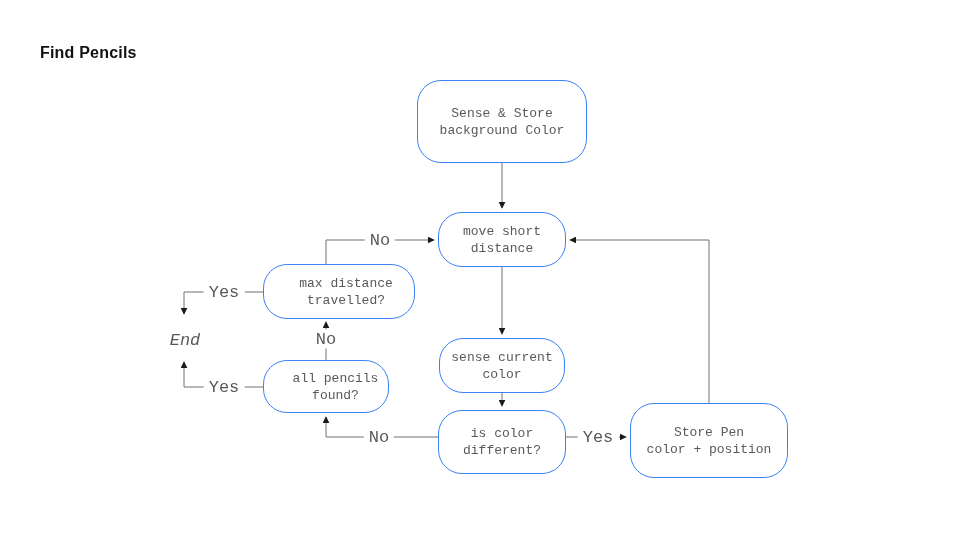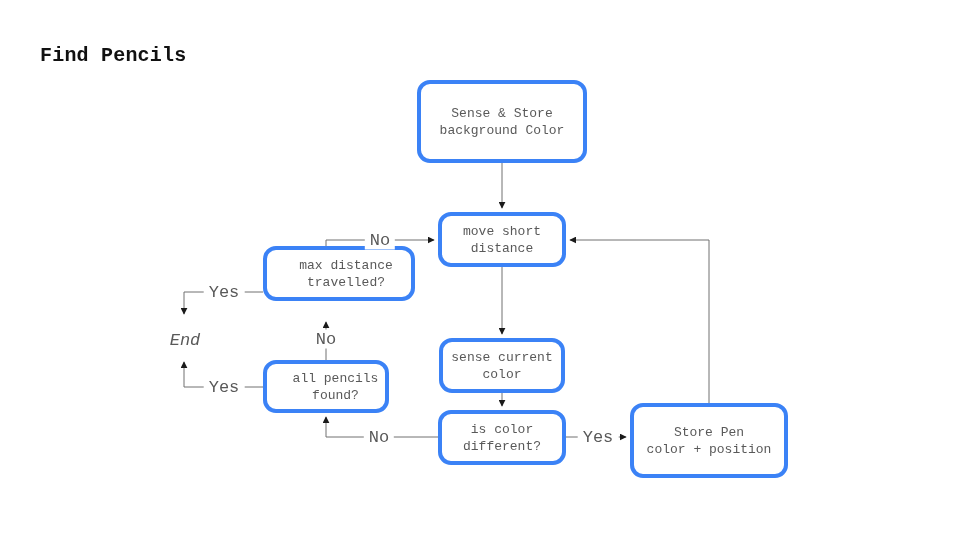--- a/index.html
+++ b/index.html
@@ -9,37 +9,37 @@
     width: 960px;
     height: 540px;
     background: #ffffff;
     overflow: hidden;
     font-family: "Liberation Mono", "DejaVu Sans Mono", monospace;
   }
   .slide-title {
     position: absolute;
     left: 40px;
     top: 44px;
-    font-family: Liberation Mono, monospace;
+    font-family: Liberation Sans, sans-serif;
     font-weight: 700;
-    font-size: 20px;
+    font-size: 16px;
     color: #111111;
     letter-spacing: 0.2px;
   }
   .wires {
     position: absolute;
     left: 0; top: 0;
     width: 960px; height: 540px;
     z-index: 1;
   }
   .node {
     position: absolute;
     z-index: 2;
-    border: 4px solid #3b82f6;
-    border-radius: 13px;
+    border: 1px solid #3b82f6;
+    border-radius: 24px;
     background: #ffffff;
     display: flex;
     align-items: center;
     justify-content: center;
     text-align: center;
     white-space: pre-line;
     font-size: 13px;
     line-height: 17px;
     color: #595959;
   }
@@ -50,23 +50,23 @@
     background: #ffffff;
     padding: 0 5px;
     font-size: 17px;
     color: #595959;
     white-space: nowrap;
   }
   
   .n-sense-store   { left: 417px; top:  80px; width: 170px; height: 83px; }
   .n-move-short    { left: 438px; top: 212px; width: 128px; height: 55px; }
   .n-sense-current { left: 439px; top: 338px; width: 126px; height: 55px; }
-  .n-is-color      { left: 438px; top: 410px; width: 128px; height: 55px; }
+  .n-is-color      { left: 438px; top: 410px; width: 128px; height: 64px; }
   .n-store-pen     { left: 630px; top: 403px; width: 158px; height: 75px; }
-  .n-max-dist      { left: 263px; top: 246px; width: 152px; height: 55px; padding-left: 14px; }
+  .n-max-dist      { left: 263px; top: 264px; width: 152px; height: 55px; padding-left: 14px; }
   .n-all-pencils   { left: 263px; top: 360px; width: 126px; height: 53px; padding-left: 19px; }
   
   .l-yes-top    { left: 224px; top: 292px; }
   .l-end        { left: 185px; top: 340px; font-style: italic; }
   .l-yes-bottom { left: 224px; top: 387px; }
   .l-no-top     { left: 380px; top: 240px; }
   .l-no-mid     { left: 326px; top: 339px; }
   .l-no-bottom  { left: 379px; top: 437px; }
   .l-yes-right  { left: 598px; top: 437px; }
 </style>

